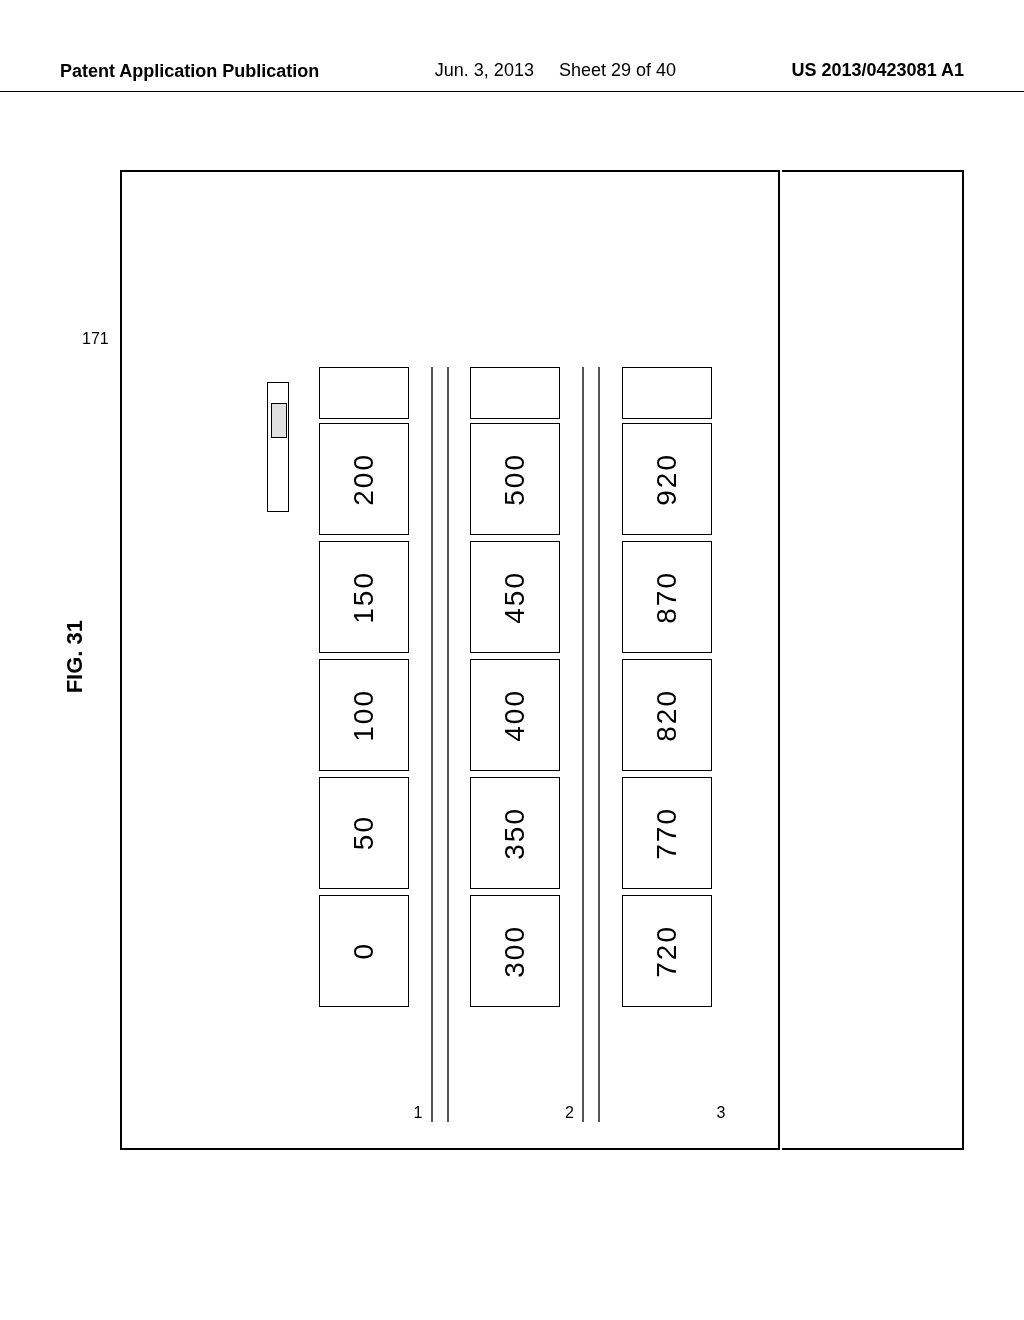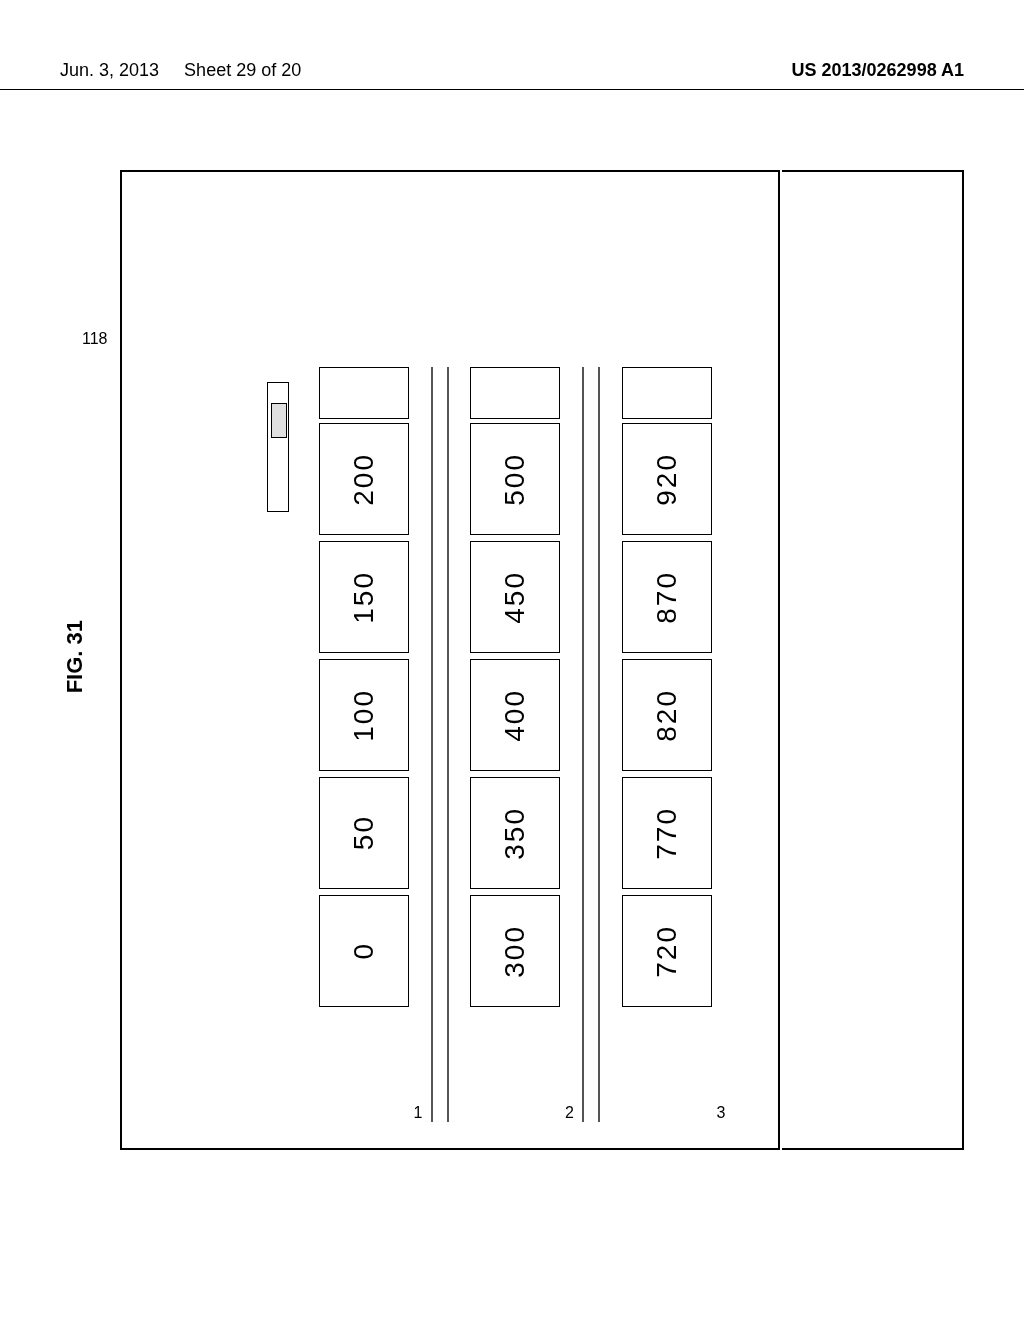--- a/index.html
+++ b/index.html
@@ -171,32 +171,33 @@
       height: 980px;
       border: 2px solid #000;
       border-left: none;
       background: #fff;
     }
   </style>
 </head>
 <body>
 
 <div class="page-header">
+  <div class="header-left">Patent Application Publication</div>
   <div class="header-middle">
     <span>Jun. 3, 2013</span>
     &nbsp;&nbsp;&nbsp;
-    <span>Sheet 29 of 20</span>
+    <span>Sheet 29 of 40</span>
   </div>
-  <div class="header-right">US 2013/0262998 A1</div>
+  <div class="header-right">US 2013/0423081 A1</div>
 </div>
 
 <div class="fig-label">FIG. 31</div>
 
 <div class="label-171">
-  <span>118</span>
+  <span>171</span>
 </div>
 
 <div class="main-diagram">
 
   <div class="scroll-indicator">
     <div class="scroll-thumb"></div>
   </div>
 
   <div class="columns-area">
 

